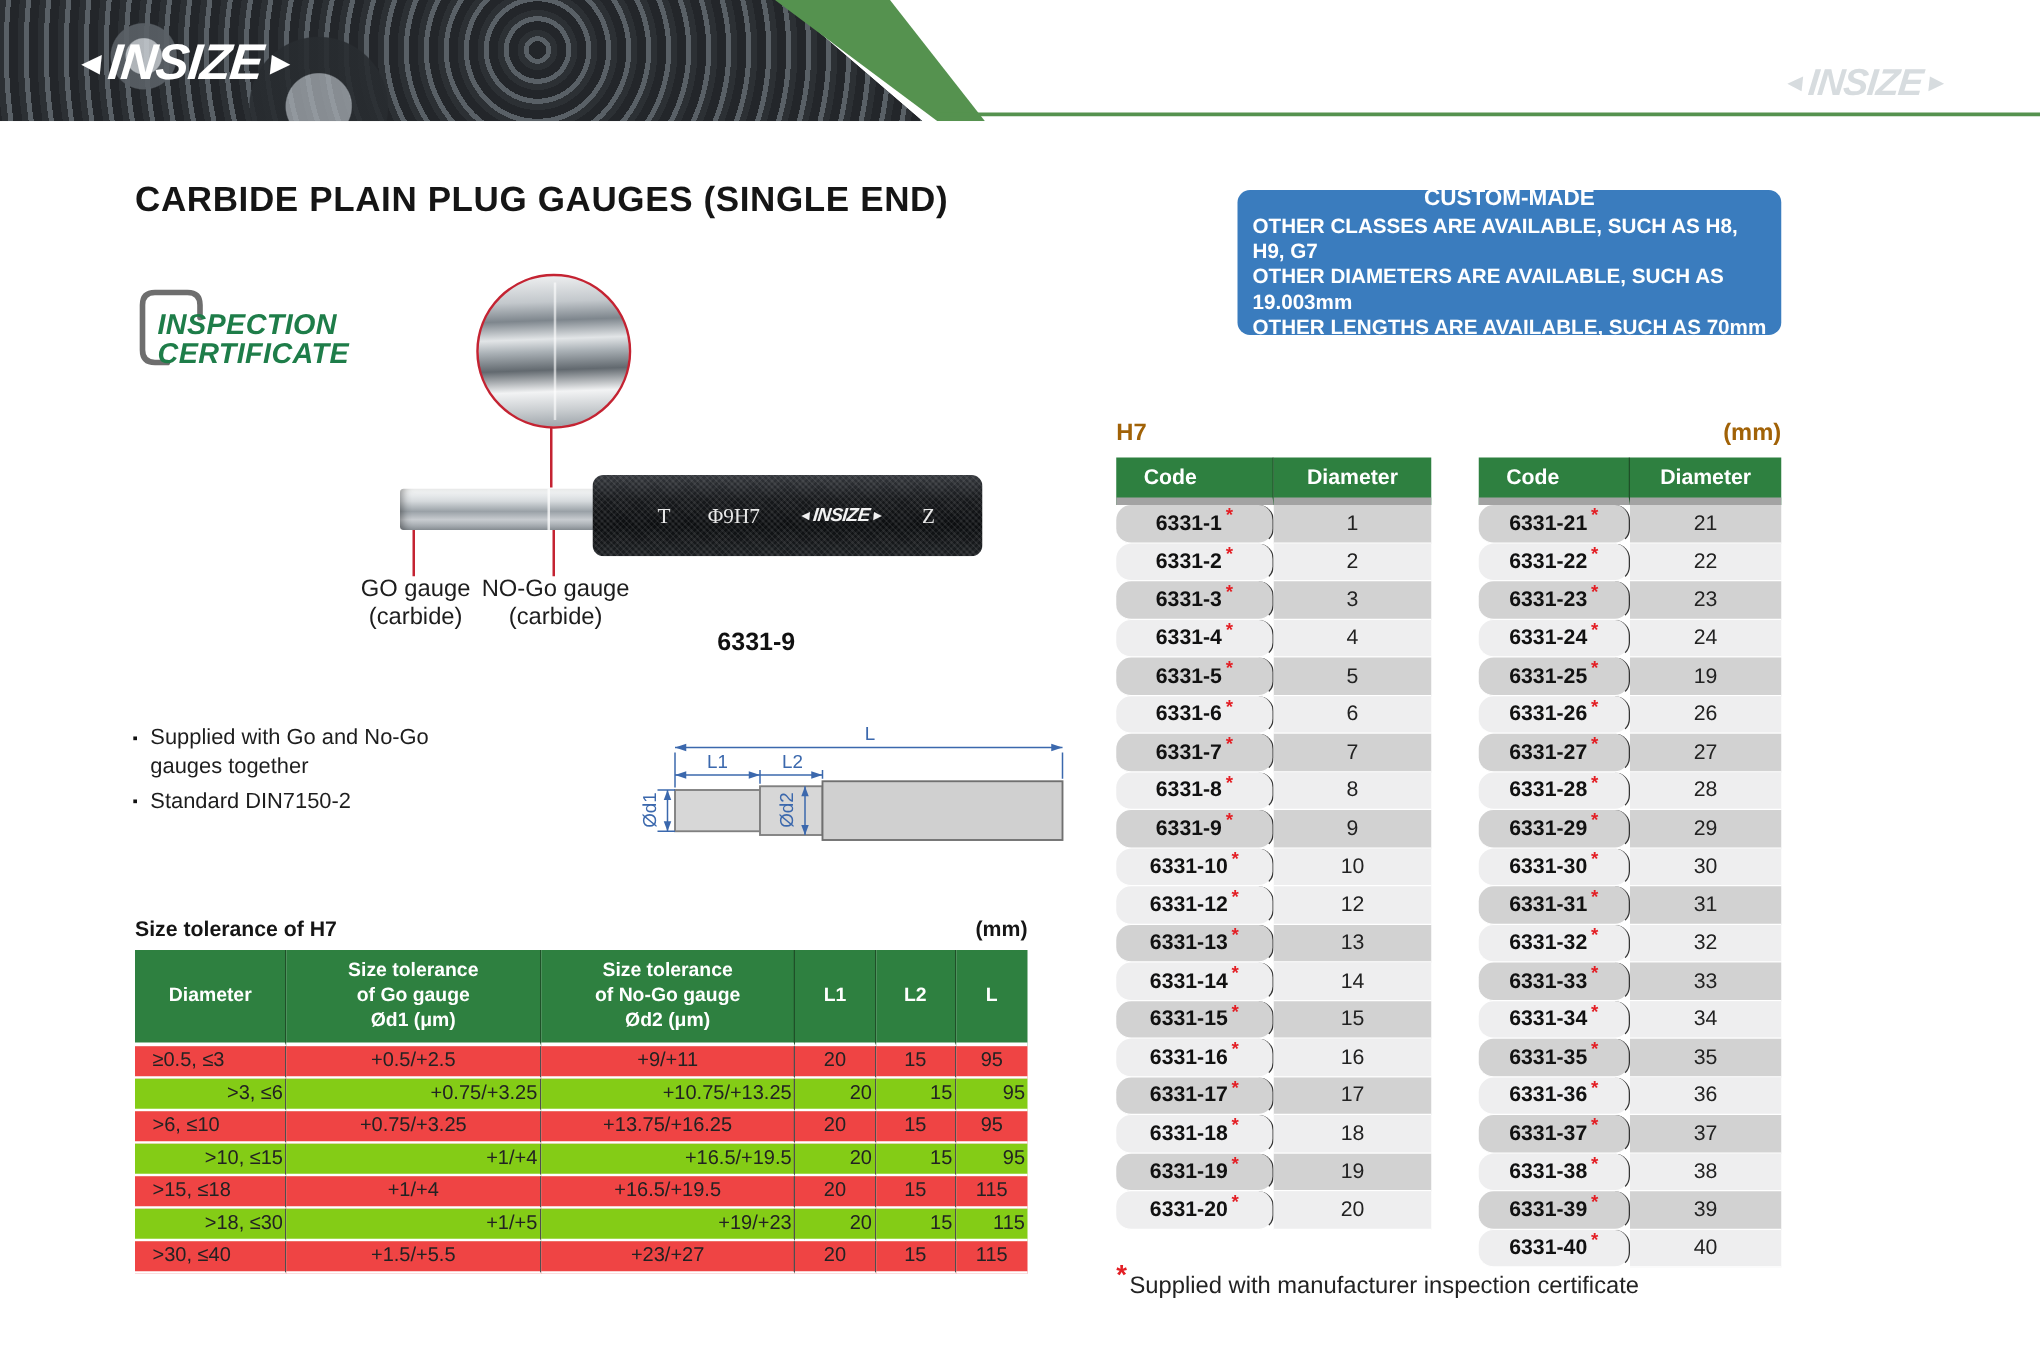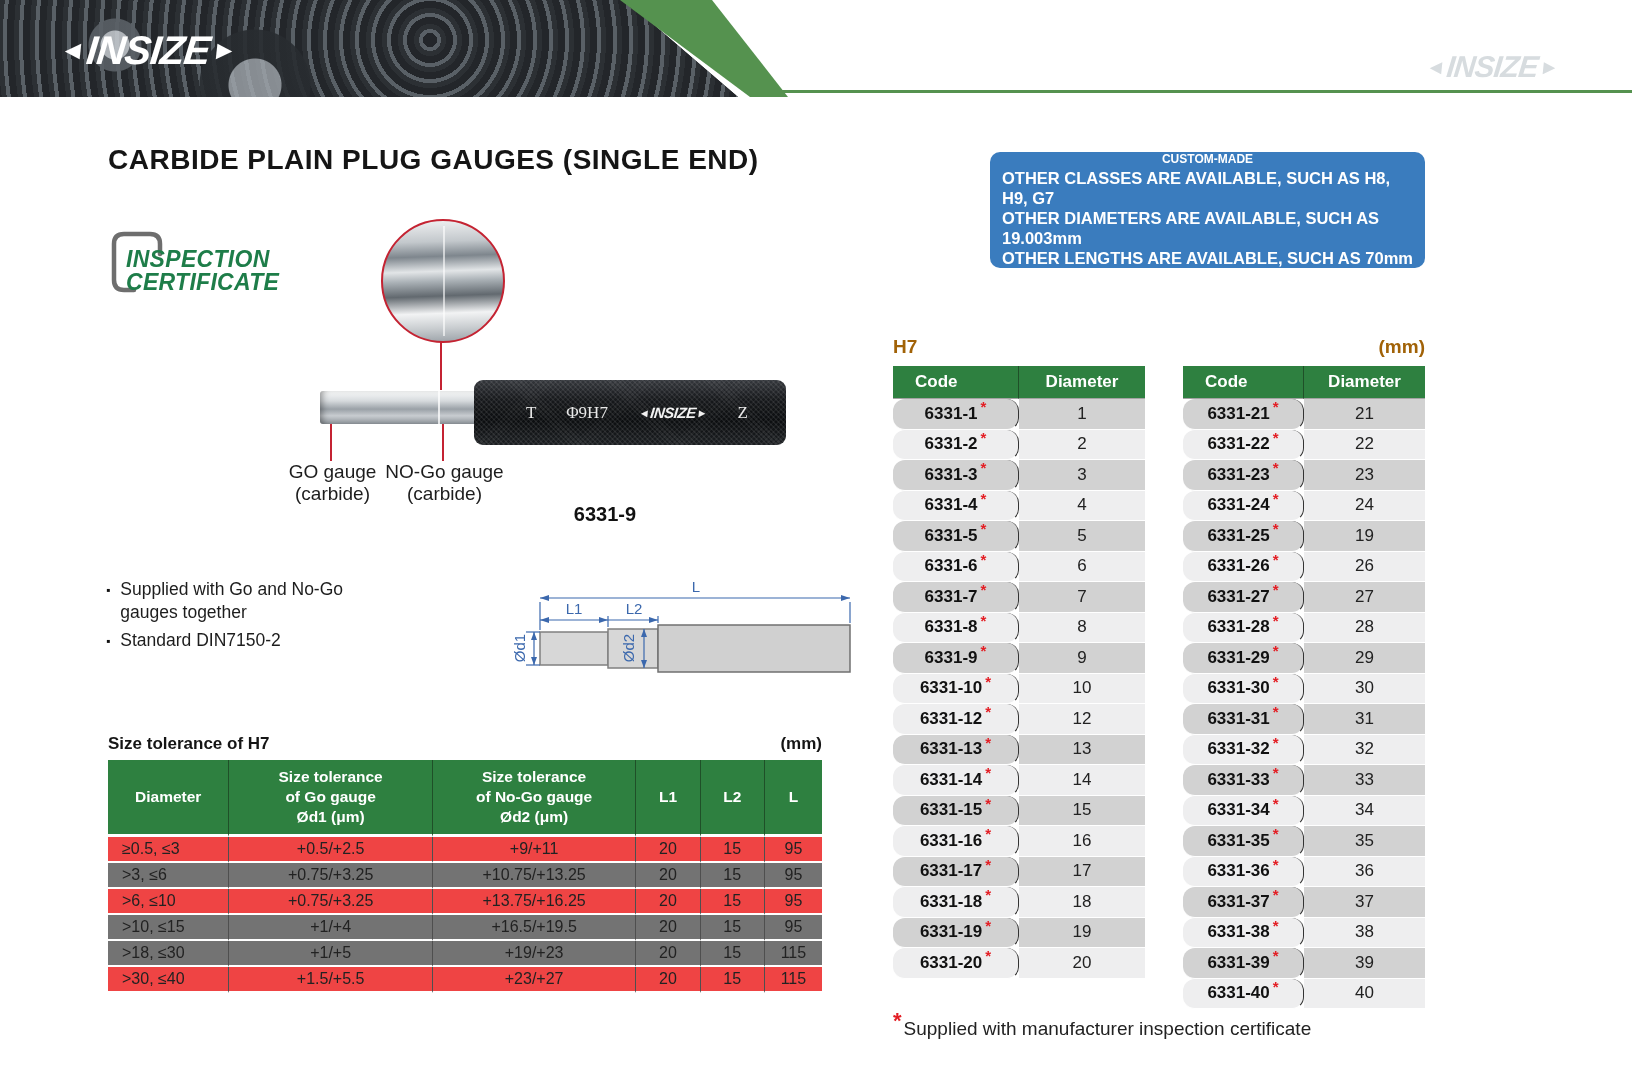--- a/index.html
+++ b/index.html
@@ -40,21 +40,21 @@
   
   .page-title{position:absolute;left:108px;top:144px;font-size:28px;font-weight:700;color:#151515;letter-spacing:.5px;}
 
   
   .custom-box{
     position:absolute;left:990px;top:152px;width:435px;height:116px;
     background:#3a7cbe;border-radius:10px;color:#ffffff;
     display:flex;flex-direction:column;justify-content:center;
     padding:0 12px;box-sizing:border-box;
   }
-  .custom-box .cb-title{text-align:center;font-weight:700;font-size:12px;margin-bottom:2px;}
+  .custom-box .cb-title{text-align:center;font-weight:700;font-size:18px;margin-bottom:2px;}
   .custom-box .cb-line{font-weight:700;font-size:16.5px;line-height:1.22;}
 
   
   .cert-badge{position:absolute;left:108px;top:226px;width:210px;height:78px;}
   .cert-badge svg{position:absolute;left:0;top:0;}
   .cert-text{
     position:absolute;left:18px;top:22px;font-style:italic;font-weight:800;
     color:#1e7d49;font-size:23px;line-height:1.02;letter-spacing:.3px;
   }
 
@@ -106,30 +106,30 @@
     border-right:1px solid rgba(20,40,20,.55);border-bottom:3px solid #fff;padding:2px 2px;
   }
   .tol-table th:last-child{border-right:none;}
   .tol-table td{
     font-size:16px;color:#222;text-align:center;height:24px;
     border-right:1px solid #4f4f4f;border-bottom:2px solid #fff;padding:0 2px;
   }
   .tol-table td:last-child{border-right:none;}
   .tol-table td:first-child{text-align:left;padding-left:14px;}
   .tol-table tr.odd td{background:#ef4444;}
-  .tol-table tr.even td{background:#737373;}
+  .tol-table tr.even td{background:#84cc16;text-align:right;}
 
   
   .codes-caption{position:absolute;left:893px;top:336px;width:532px;display:flex;justify-content:space-between;font-size:19px;font-weight:700;color:#a16207;}
   .code-table{position:absolute;top:366px;border-collapse:separate;border-spacing:0;table-layout:fixed;}
   .code-table.left{left:893px;width:252px;}
   .code-table.right{left:1183px;width:242px;}
   .code-table th{
     background:#2e8040;color:#fff;font-weight:700;font-size:17px;height:30px;
-    border-bottom:1px solid #a3a3a3;
+    border-bottom:6px solid #a3a3a3;
   }
   .code-table th:first-child{text-align:left;padding-left:22px;border-right:1px solid rgba(20,40,20,.55);}
   .code-table td{
     font-size:17px;text-align:center;height:27.5px;color:#222;
   }
   .code-table td:first-child{font-weight:700;color:#111;border-right:1.5px solid #333;border-radius:12px;}
   .code-table td{border-bottom:1.5px solid #fff;}
   .code-table tr.odd td{background:#d2d2d2;}
   .code-table tr.even td{background:#eeeeef;}
   .ast{color:#e31e24;font-weight:700;font-size:15px;vertical-align:super;line-height:0;margin-left:3px;}
@@ -302,20 +302,28 @@
         <td>95</td>
       </tr>
       <tr class="even">
         <td>&gt;10, ≤15</td>
         <td>+1/+4</td>
         <td>+16.5/+19.5</td>
         <td>20</td>
         <td>15</td>
         <td>95</td>
       </tr>
+      <tr class="odd">
+        <td>&gt;15, ≤18</td>
+        <td>+1/+4</td>
+        <td>+16.5/+19.5</td>
+        <td>20</td>
+        <td>15</td>
+        <td>115</td>
+      </tr>
       <tr class="even">
         <td>&gt;18, ≤30</td>
         <td>+1/+5</td>
         <td>+19/+23</td>
         <td>20</td>
         <td>15</td>
         <td>115</td>
       </tr>
       <tr class="odd">
         <td>&gt;30, ≤40</td>

